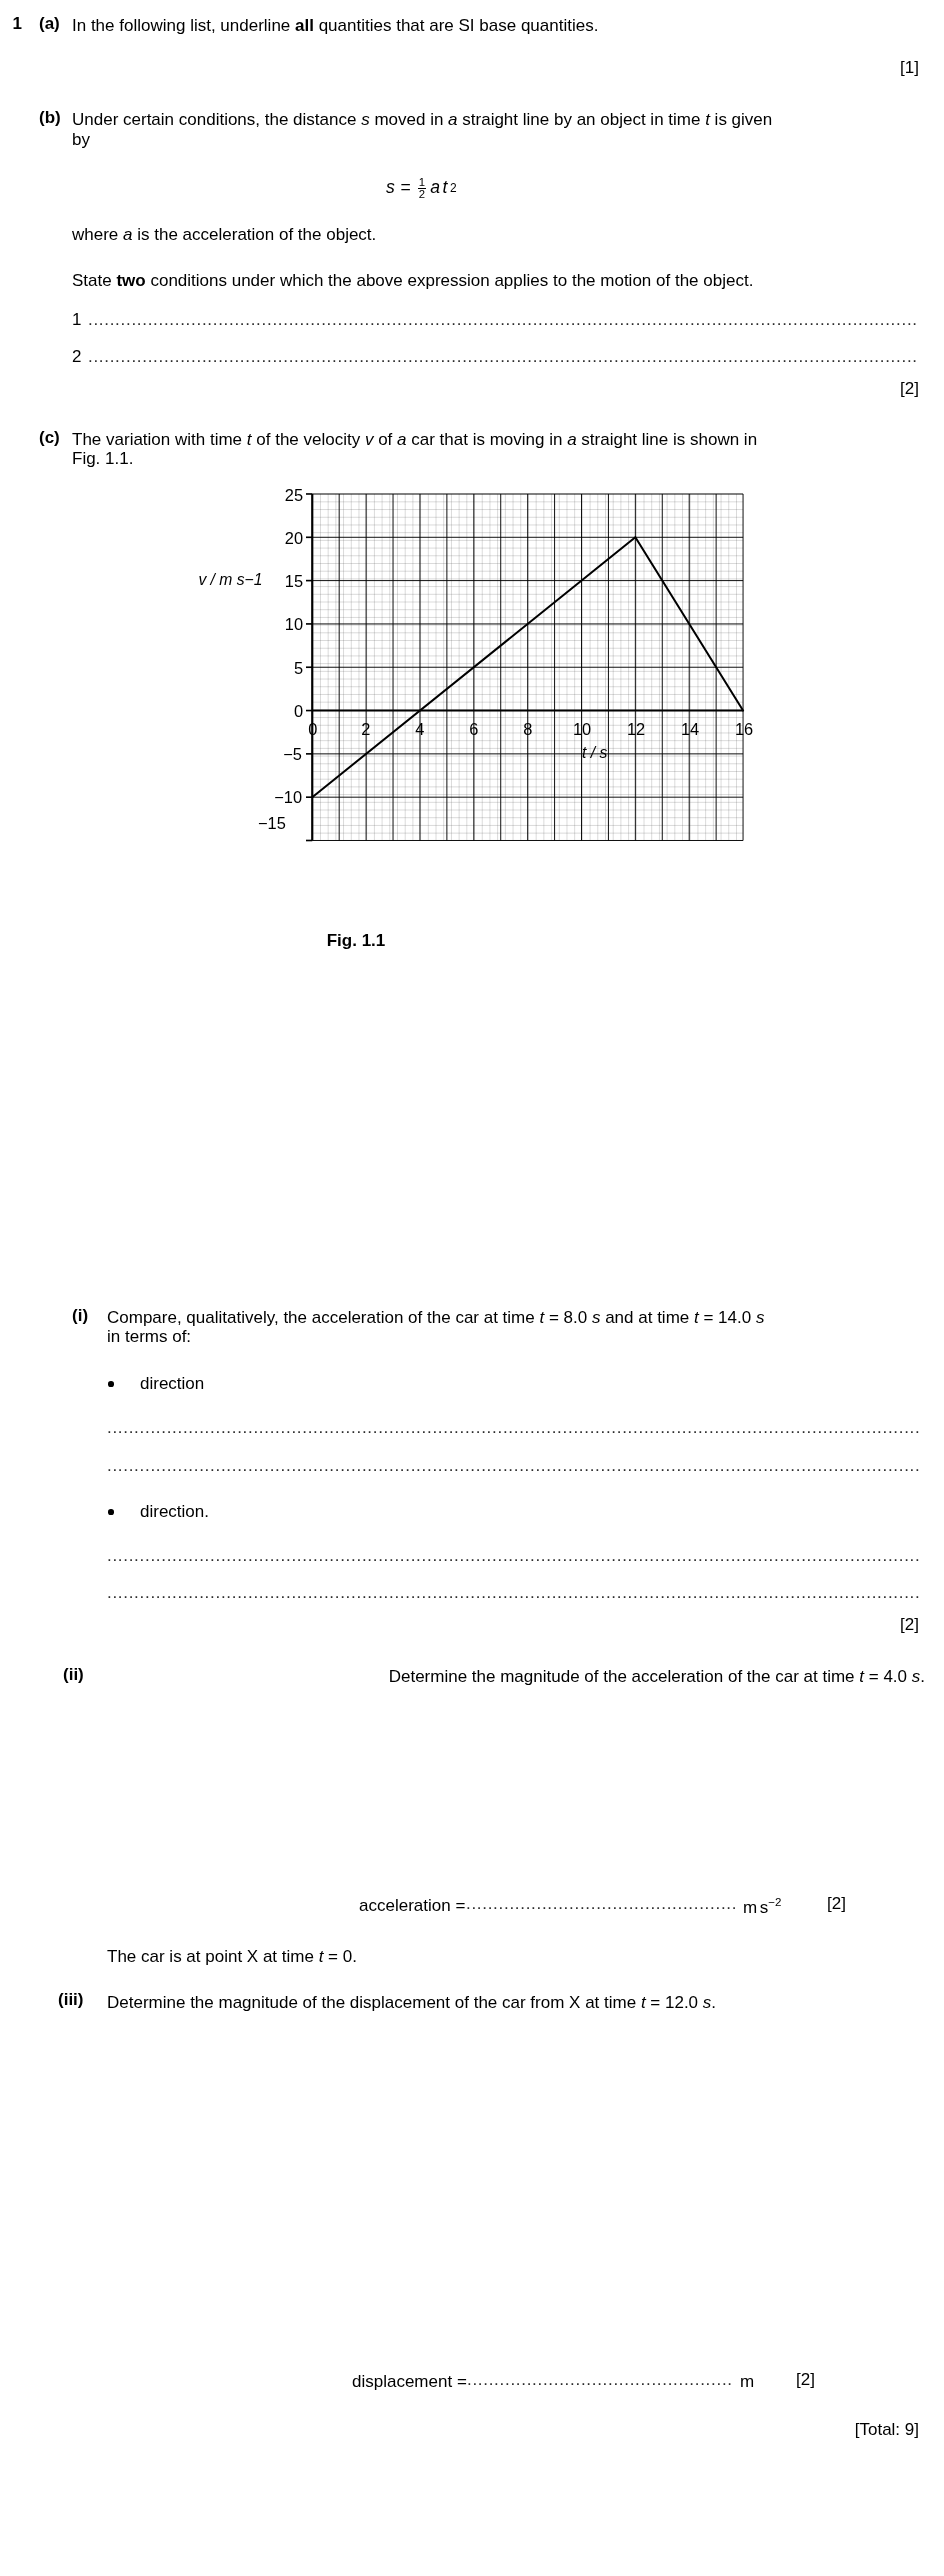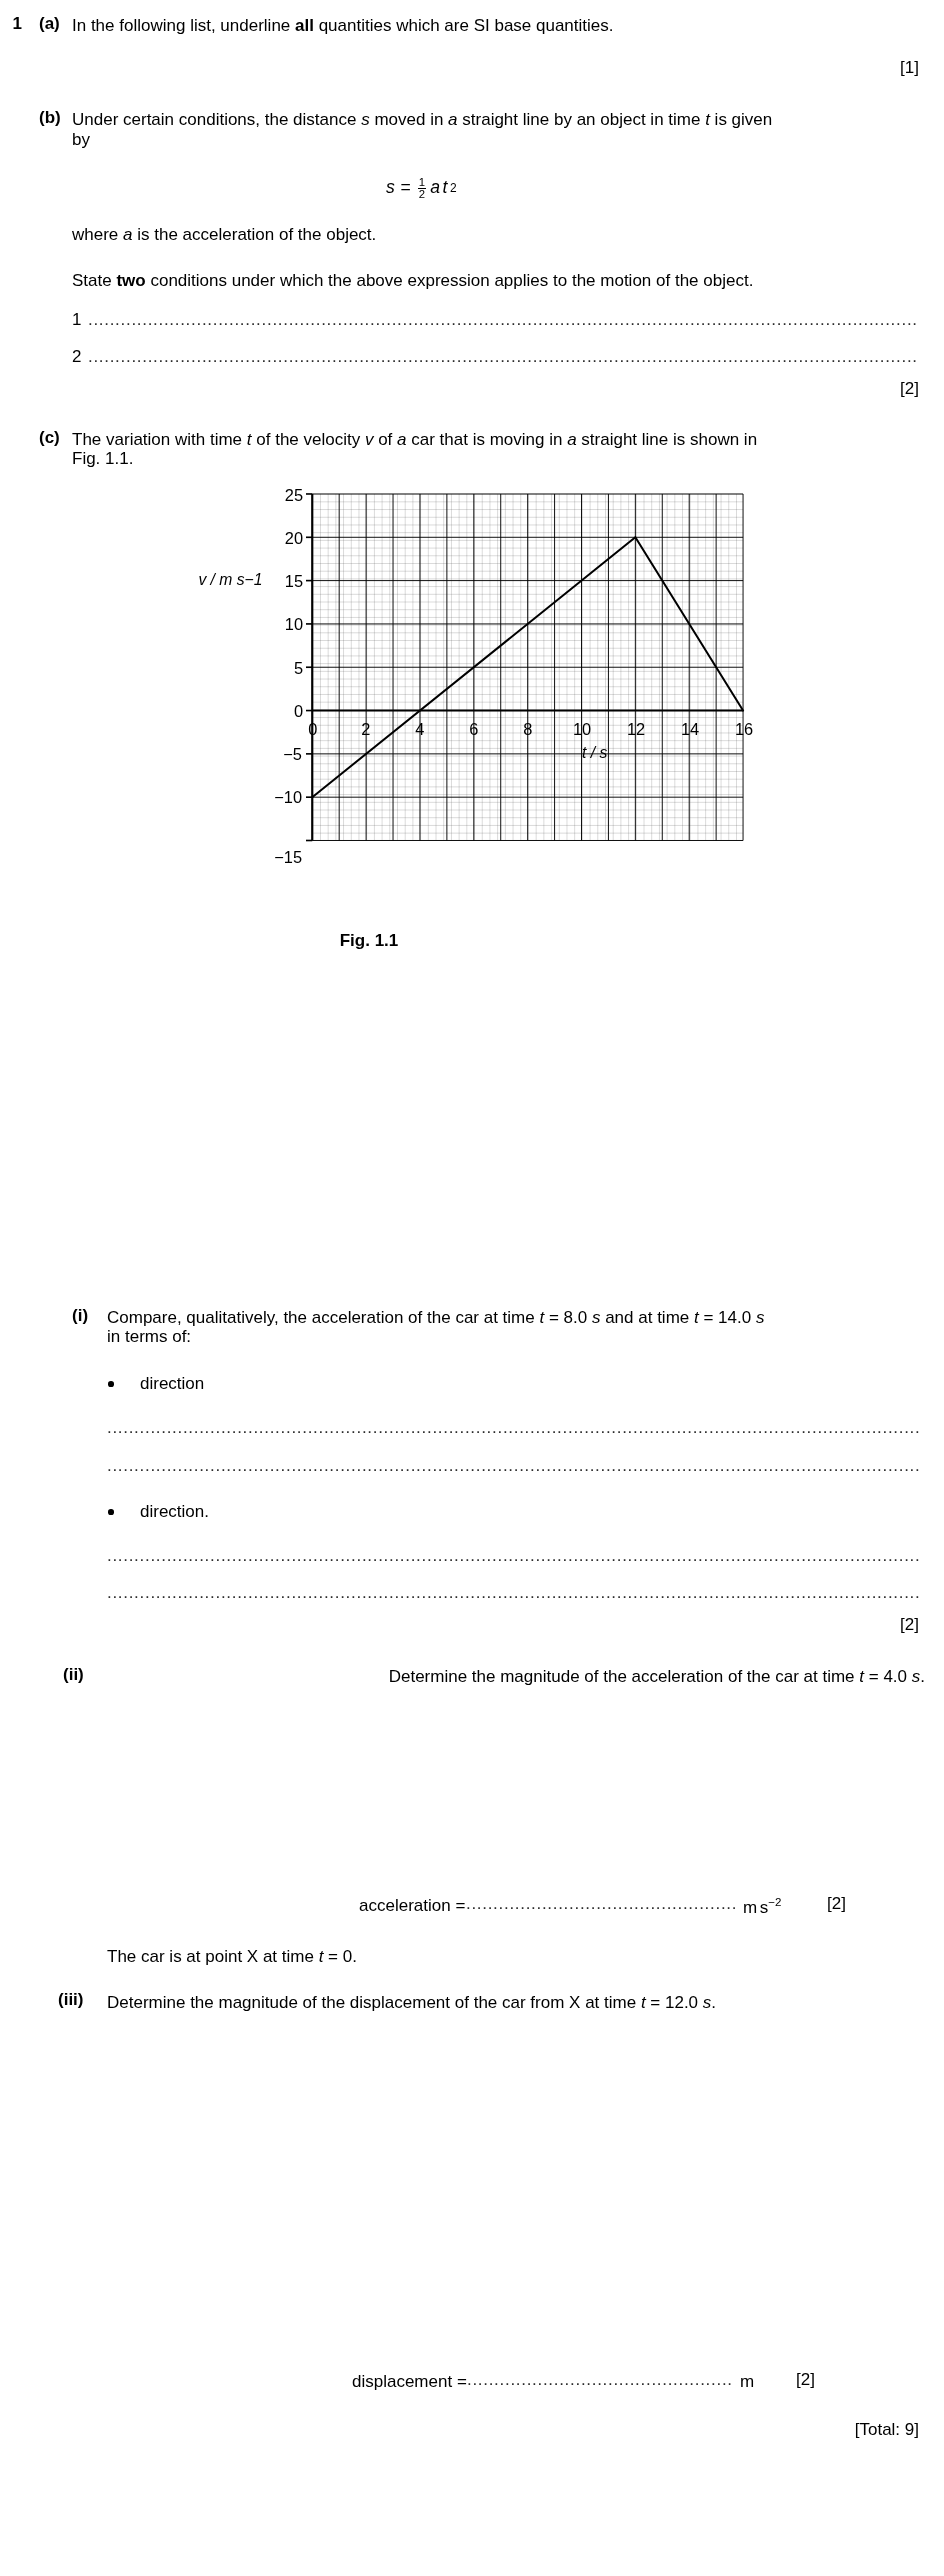--- a/index.html
+++ b/index.html
@@ -55,21 +55,21 @@
 </head>
 <body>
 
 <div class="page">
 
   <div class="qnum" style="left:12.6px;top:14px;">1</div>
 
   <div class="plabel" style="left:39px;top:14px;">(a)</div>
 
   <div class="ptext" style="left:72px;top:14px;width:843px;">
-    <span>In the following list, underline </span><span class="bold">all</span><span> quantities which are SI base quantities.</span>
+    <span>In the following list, underline </span><span class="bold">all</span><span> quantities that are SI base quantities.</span>
   </div>
 
   <div class="marks" style="left:843px;top:58px;width:76px;">[1]</div>
 
   <div class="plabel" style="left:39px;top:108px;">(b)</div>
 
   <div class="ptext" style="left:72px;top:108px;width:850px;">
     <span>Under certain conditions, the distance <i>s</i> moved in <i>a</i> straight line by an object in time <i>t</i> is given</span>
   </div>
   <div class="ptext" style="left:72px;top:128px;">by</div>
@@ -182,38 +182,38 @@
 
     
     <div class="ticklbl" style="left:81px;top:7.6px;width:33px;text-align:right;">25</div>
     <div class="ticklbl" style="left:81px;top:51px;width:33px;text-align:right;">20</div>
     <div class="ticklbl" style="left:81px;top:94px;width:33px;text-align:right;">15</div>
     <div class="ticklbl" style="left:81px;top:137px;width:33px;text-align:right;">10</div>
     <div class="ticklbl" style="left:81px;top:181px;width:33px;text-align:right;">5</div>
     <div class="ticklbl" style="left:81px;top:224px;width:33px;text-align:right;">0</div>
     <div class="ticklbl" style="left:74px;top:267px;width:39px;text-align:right;">−5</div>
     <div class="ticklbl" style="left:69px;top:310px;width:44px;text-align:right;">−10</div>
-    <div class="ticklbl" style="left:69px;top:370px;width:44px;text-align:right;">−15</div>
+    <div class="ticklbl" style="left:69px;top:336px;width:44px;text-align:left;">−15</div>
 
     
     <div class="ticklbl" style="left:115px;top:242px;width:17.6px;text-align:center;">0</div>
     <div class="ticklbl" style="left:168px;top:242px;width:17.6px;text-align:center;">2</div>
     <div class="ticklbl" style="left:222px;top:242px;width:17.6px;text-align:center;">4</div>
     <div class="ticklbl" style="left:276px;top:242px;width:17.6px;text-align:center;">6</div>
     <div class="ticklbl" style="left:330px;top:242px;width:17.6px;text-align:center;">8</div>
     <div class="ticklbl" style="left:379px;top:242px;width:28px;text-align:center;">10</div>
     <div class="ticklbl" style="left:433px;top:242px;width:28px;text-align:center;">12</div>
     <div class="ticklbl" style="left:487px;top:242px;width:28px;text-align:center;">14</div>
     <div class="ticklbl" style="left:541px;top:242px;width:28px;text-align:center;">16</div>
 
     
     <div class="axlabel" style="left:393px;top:266px;">t / s</div>
   </div>
 
-  <div class="figcap" style="left:17px;top:931px;width:680px;padding-left:12px;">Fig. 1.1</div>
+  <div class="figcap" style="left:4px;top:931px;width:680px;padding-left:12px;">Fig. 1.1</div>
 
   <div class="plabel" style="left:72px;top:1306px;">(i)</div>
   <div class="ptext" style="left:107px;top:1306px;width:818px;">Compare, qualitatively, the acceleration of the car at time <i>t</i> = 8.0 <i>s</i> and at time <i>t</i> = 14.0 <i>s</i></div>
   <div class="ptext" style="left:107px;top:1325px;text-align:center;">in terms of:</div>
 
   <div class="bulletdot" style="left:108px;top:1381px;"></div>
   <div class="bullet" style="left:140px;top:1374px;">direction</div>
 
   <div class="dotline" style="left:107px;top:1418px;width:812px;"></div>
   <div class="dotline" style="left:107px;top:1456px;width:812px;"></div>

